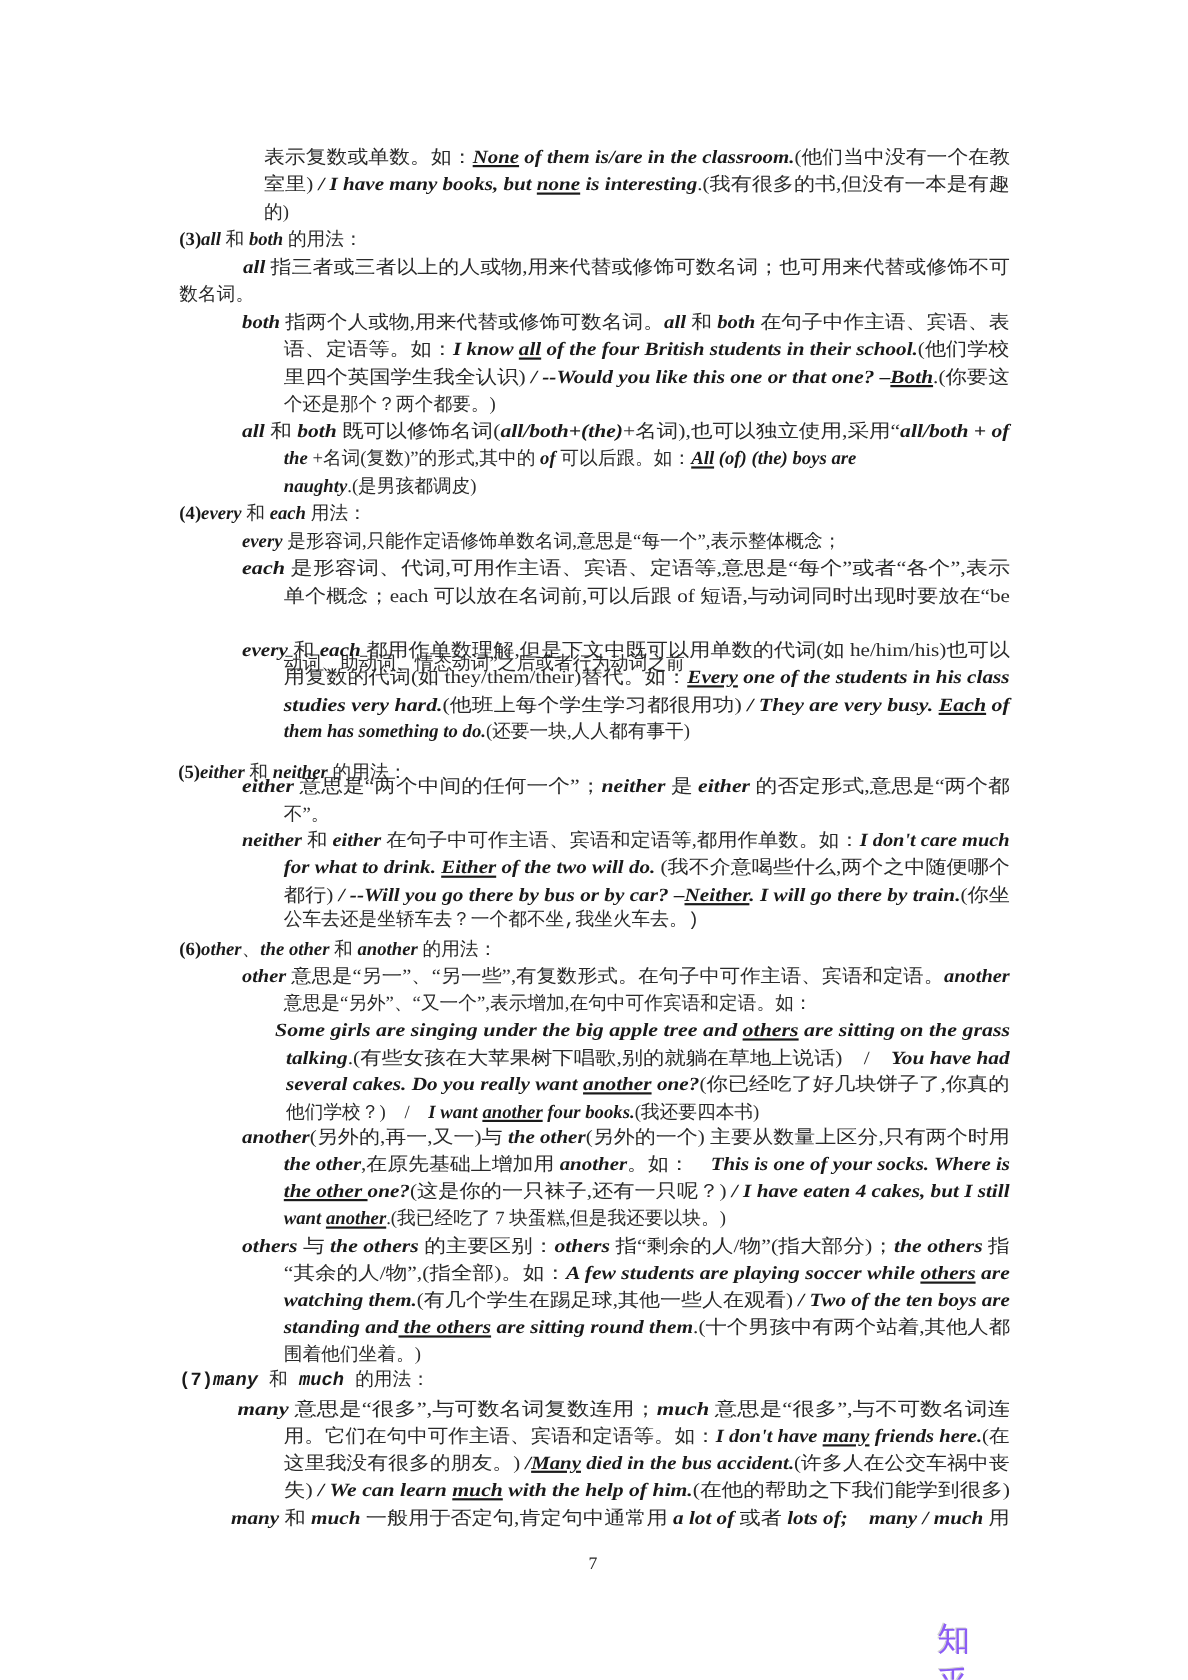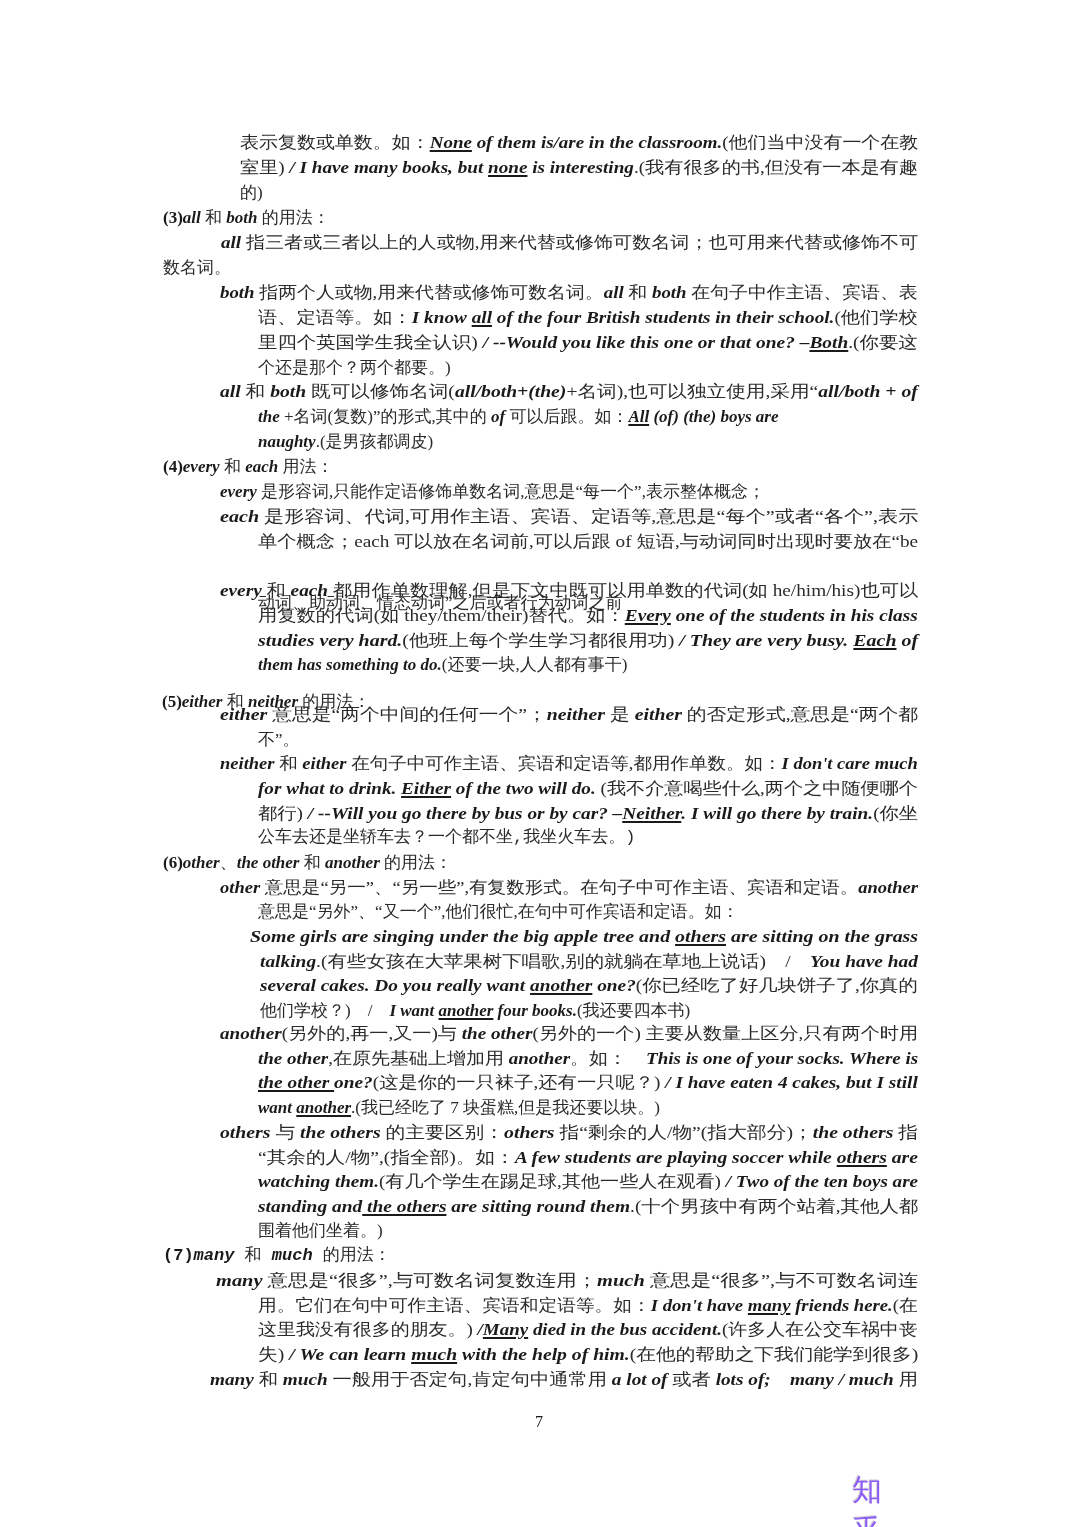--- a/index.html
+++ b/index.html
@@ -45,21 +45,21 @@
       <div class="line" style="left: 258px; top: 653px;"><span class="b">them has something to do.</span><span class="r">(还要一块,人人都有事干)</span></div>
       <div class="line" style="left: 162px; top: 678px; margin-top: 12px;"><span class="h">(5)</span><span class="b">either</span><span class="r"> 和 </span><span class="b">neither</span><span class="r"> 的用法：</span></div>
       <div class="line" style="left: 220px; top: 703px; transform-origin: left top; transform: scaleX(1.163);"><span class="b">either</span><span class="r"> 意思是“两个中间的任何一个”；</span><span class="b">neither</span><span class="r"> 是 </span><span class="b">either</span><span class="r"> 的否定形式,意思是“两个都</span></div>
       <div class="line" style="left: 258px; top: 728px;"><span class="r">不”。</span></div>
       <div class="line" style="left: 220px; top: 752px; transform-origin: left top; transform: scaleX(1.089);"><span class="b">neither</span><span class="r"> 和 </span><span class="b">either</span><span class="r"> 在句子中可作主语、宾语和定语等,都用作单数。如：</span><span class="b">I don't care much</span></div>
       <div class="line" style="left: 258px; top: 777px; transform-origin: left top; transform: scaleX(1.126);"><span class="b">for what to drink. </span><span class="b u">Either</span><span class="b"> of the two will do.</span><span class="r"> (我不介意喝些什么,两个之中随便哪个</span></div>
       <div class="line" style="left: 258px; top: 802px; transform-origin: left top; transform: scaleX(1.135);"><span class="r">都行) </span><span class="b">/ --Will you go there by bus or by car? –</span><span class="b u">Neither</span><span class="b">. I will go there by train.</span><span class="r">(你坐</span></div>
       <div class="line" style="left: 258px; top: 826px; font-family: Liberation Mono, monospace;"><span class="r">公车去还是坐轿车去？一个都不坐,我坐火车去。)</span></div>
       <div class="line" style="left: 163px; top: 851px;"><span class="h">(6)</span><span class="b">other</span><span class="r">、</span><span class="b">the other</span><span class="r"> 和 </span><span class="b">another</span><span class="r"> 的用法：</span></div>
       <div class="line" style="left: 220px; top: 876px; transform-origin: left top; transform: scaleX(1.09);"><span class="b">other</span><span class="r"> 意思是“另一”、“另一些”,有复数形式。在句子中可作主语、宾语和定语。</span><span class="b">another</span></div>
-      <div class="line" style="left: 258px; top: 900px;"><span class="r">意思是“另外”、“又一个”,他们很忙,在句中可作宾语和定语。如：</span></div>
+      <div class="line" style="left: 258px; top: 900px;"><span class="r">意思是“另外”、“又一个”,表示增加,在句中可作宾语和定语。如：</span></div>
       <div class="line" style="left: 250px; top: 925px; transform-origin: left top; transform: scaleX(1.172);"><span class="b">Some girls are singing under the big apple tree and </span><span class="b u">others</span><span class="b"> are sitting on the grass</span></div>
       <div class="line" style="left: 260px; top: 950px; transform-origin: left top; transform: scaleX(1.142);"><span class="b">talking</span><span class="r">.(有些女孩在大苹果树下唱歌,别的就躺在草地上说话)　/　</span><span class="b">You have had</span></div>
       <div class="line" style="left: 260px; top: 974px; transform-origin: left top; transform: scaleX(1.137);"><span class="b">several cakes. Do you really want </span><span class="b u">another</span><span class="b"> one?</span><span class="r">(你已经吃了好几块饼子了,你真的</span></div>
       <div class="line" style="left: 260px; top: 999px;"><span class="r">他们学校？)　/　</span><span class="b">I want </span><span class="b u">another</span><span class="b"> four books.</span><span class="r">(我还要四本书)</span></div>
       <div class="line" style="left: 220px; top: 1022px; transform-origin: left top; transform: scaleX(1.125);"><span class="b">another</span><span class="r">(另外的,再一,又一)与 </span><span class="b">the other</span><span class="r">(另外的一个)  主要从数量上区分,只有两个时用</span></div>
       <div class="line" style="left: 258px; top: 1047px; transform-origin: left top; transform: scaleX(1.118);"><span class="b">the other</span><span class="r">,在原先基础上增加用 </span><span class="b">another</span><span class="r">。如：　</span><span class="b">This is one of your socks. Where is</span></div>
       <div class="line" style="left: 258px; top: 1071px; transform-origin: left top; transform: scaleX(1.135);"><span class="b u">the other </span><span class="b">one?</span><span class="r">(这是你的一只袜子,还有一只呢？) </span><span class="b">/ I have eaten 4 cakes, but I still</span></div>
       <div class="line" style="left: 258px; top: 1096px;"><span class="b">want </span><span class="b u">another</span><span class="r">.(我已经吃了 7 块蛋糕,但是我还要以块。)</span></div>
       <div class="line" style="left: 220px; top: 1121px; transform-origin: left top; transform: scaleX(1.161);"><span class="b">others</span><span class="r"> 与 </span><span class="b">the others</span><span class="r"> 的主要区别：</span><span class="b">others</span><span class="r"> 指“剩余的人/物”(指大部分)；</span><span class="b">the others</span><span class="r"> 指</span></div>
       <div class="line" style="left: 258px; top: 1146px; transform-origin: left top; transform: scaleX(1.154);"><span class="r">“其余的人/物”,(指全部)。如：</span><span class="b">A few students are playing soccer while </span><span class="b u">others</span><span class="b"> are</span></div>

